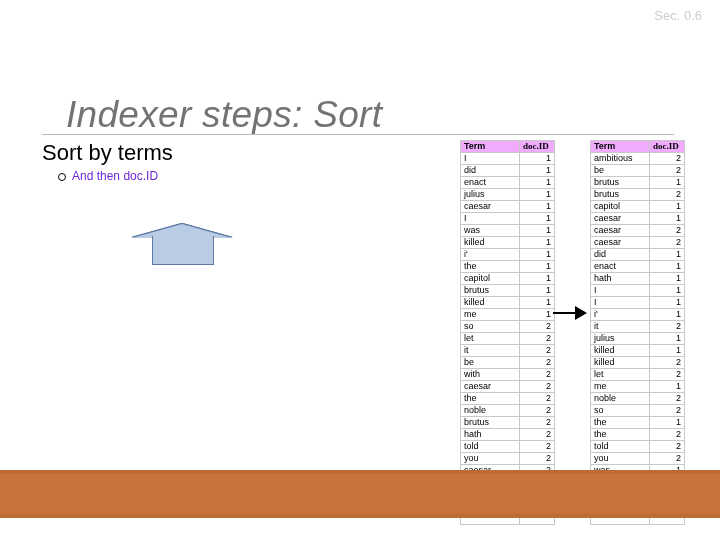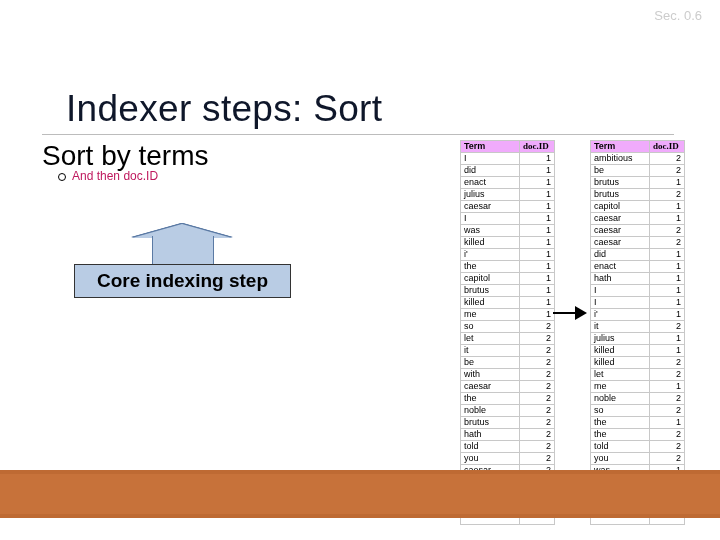--- a/index.html
+++ b/index.html
@@ -1,21 +1,21 @@
 <!DOCTYPE html>
 <html><head>
 <meta charset="utf-8">
 <style>
   html,body{margin:0;padding:0;width:720px;height:540px;background:#fff;font-family:"Segoe UI",Arial,sans-serif;overflow:hidden;}
   .slide{position:relative;width:720px;height:540px;}
   .sec-tag{position:absolute;top:8px;right:18px;color:#ccc;font-size:13px;font-family:Arial,sans-serif;}
-  .title{position:absolute;top:88px;left:66px;font-size:37px;font-weight:400;color:#0f172a;letter-spacing:0.3px;}
+  .title{position:absolute;top:94px;left:66px;font-size:37px;font-weight:400;color:#737373;letter-spacing:0.3px;font-style:italic;}
   .title-rule{position:absolute;top:134px;left:42px;width:632px;border-top:1px solid #bcbcbc;}
-  .body1{position:absolute;top:140px;left:42px;font-size:28px;color:#000;}
-  .body2{position:absolute;top:169px;left:58px;font-size:12px;color:#be185d;}
+  .body1{position:absolute;top:140px;left:42px;font-size:22px;color:#000;}
+  .body2{position:absolute;top:169px;left:58px;font-size:12px;color:#6d28d9;}
   .ring{display:inline-block;vertical-align:middle;width:6px;height:6px;border:1px solid #000;border-radius:50%;margin-right:6px;}
   
   .callout{position:absolute;top:264px;left:74px;width:215px;height:32px;border:1.5px solid #333;background:#b9cce4;color:#000;font-size:19px;font-weight:600;text-align:center;line-height:32px;}
   .uparrow{position:absolute;top:224px;left:132px;width:100px;height:40px;}
   .uparrow .stem{position:absolute;top:12px;left:20px;width:60px;height:28px;background:#b9cce4;border:1px solid #5b7aa4;border-top:none;}
   .uparrow .head{position:absolute;top:0;left:0;width:0;height:0;border-left:50px solid transparent;border-right:50px solid transparent;border-bottom:14px solid #b9cce4;filter:drop-shadow(0 -1px 0 #5b7aa4) drop-shadow(-1px 0 0 #5b7aa4) drop-shadow(1px 0 0 #5b7aa4);}
   
   .tbl{position:absolute;top:140px;border:1px solid #8a8a8a;border-collapse:collapse;font-family:Arial,sans-serif;font-size:9px;color:#000;background:#fff;}
   .tbl th,.tbl td{border:1px solid #c8c8c8;padding:0 3px;height:11px;line-height:11px;text-align:left;}
   .tbl th{background:#f0abfc;font-weight:bold;}
@@ -40,21 +40,20 @@
   <div class="sec-tag">Sec. 0.6</div>
   <div class="title">Indexer steps: Sort</div>
   <div class="title-rule"></div>
   <div class="body1">Sort by terms</div>
   <div class="body2"><span class="ring"></span><span>And then doc.ID</span></div>
 
   <div class="uparrow">
     <div class="head"></div>
       <div class="stem"></div>
   </div>
-  <div class="callout">Core indexing step</div>
 
   <table class="tbl left">
     <thead>
         <tr>
       <th>Term</th>
       <th>doc.ID</th>
     </tr>
       </thead>
     <tbody id="left-body">
         <tr>

